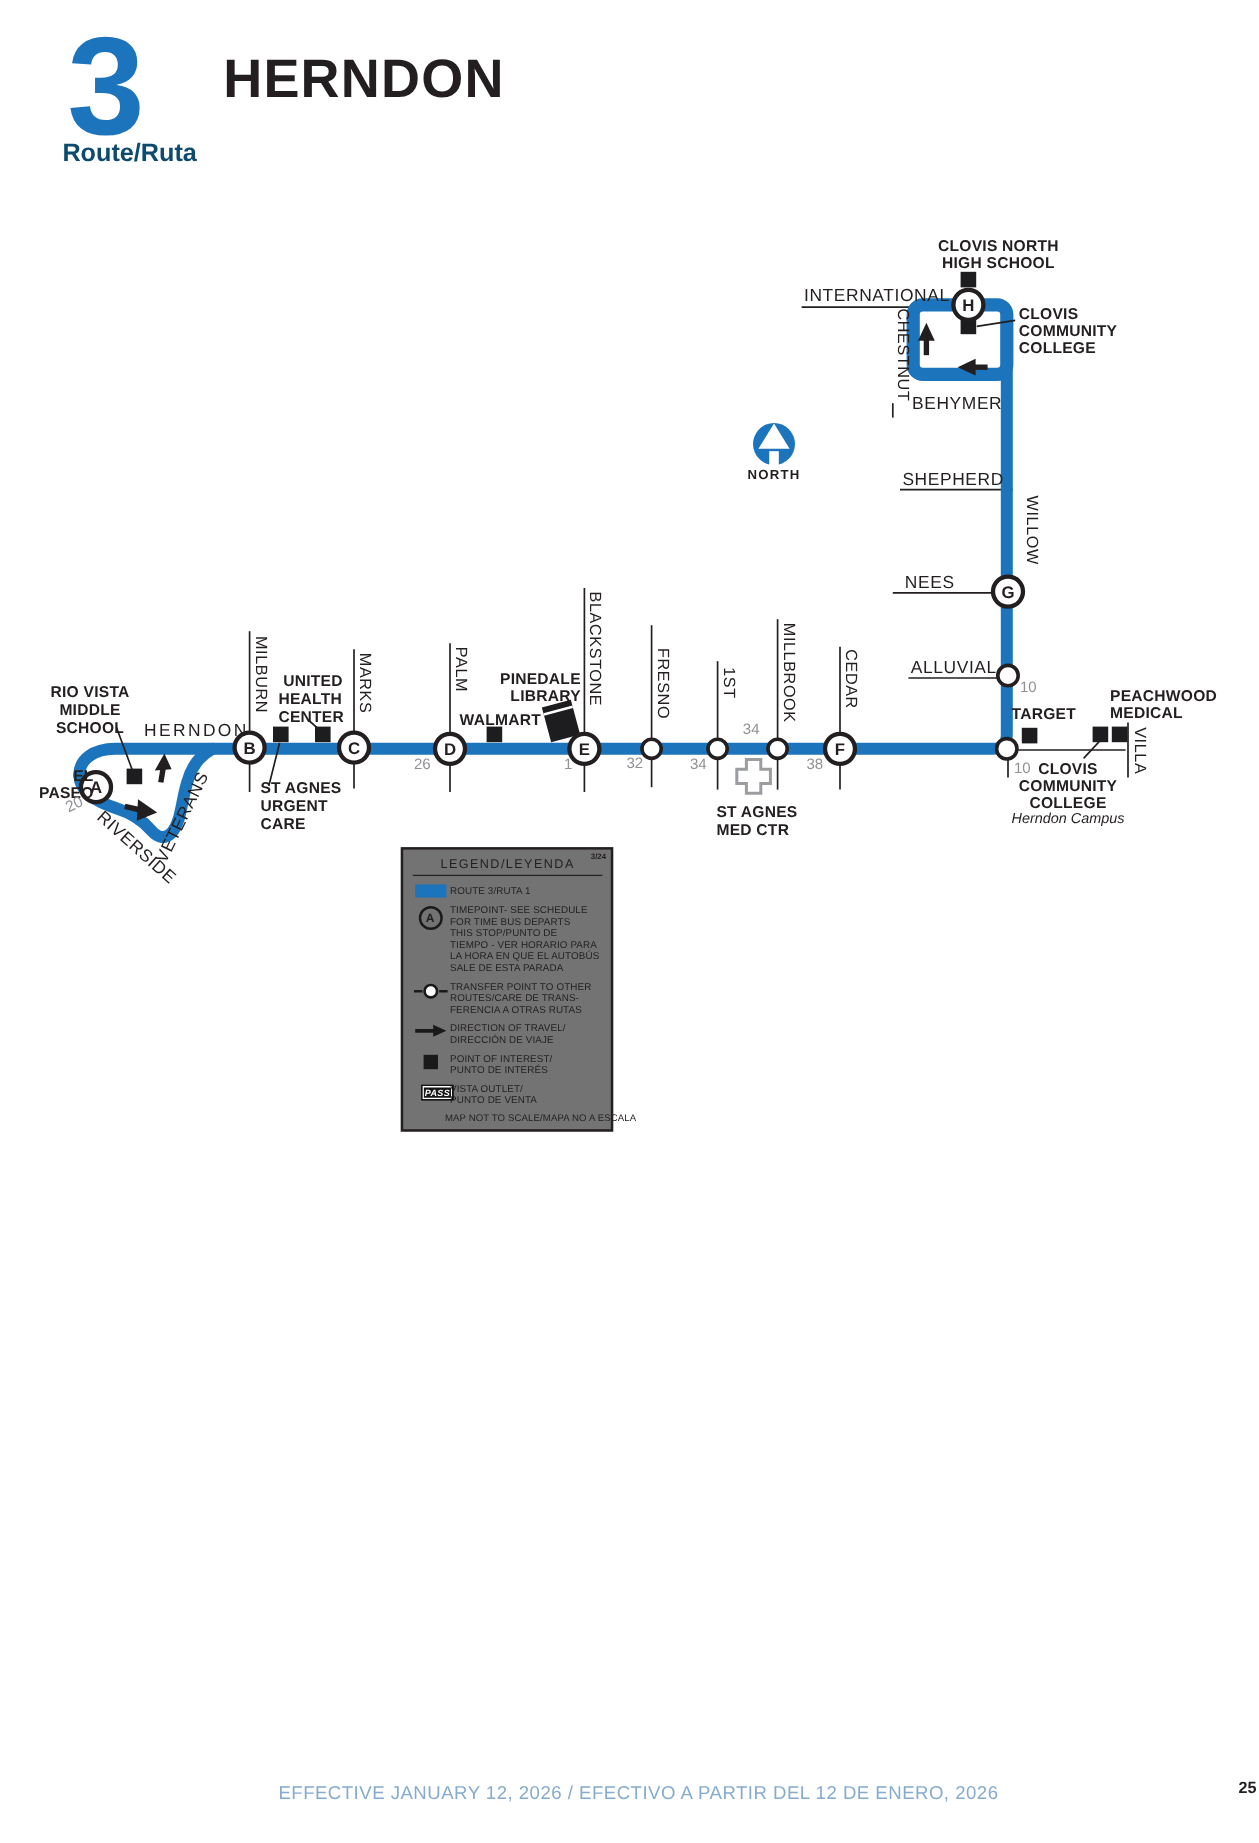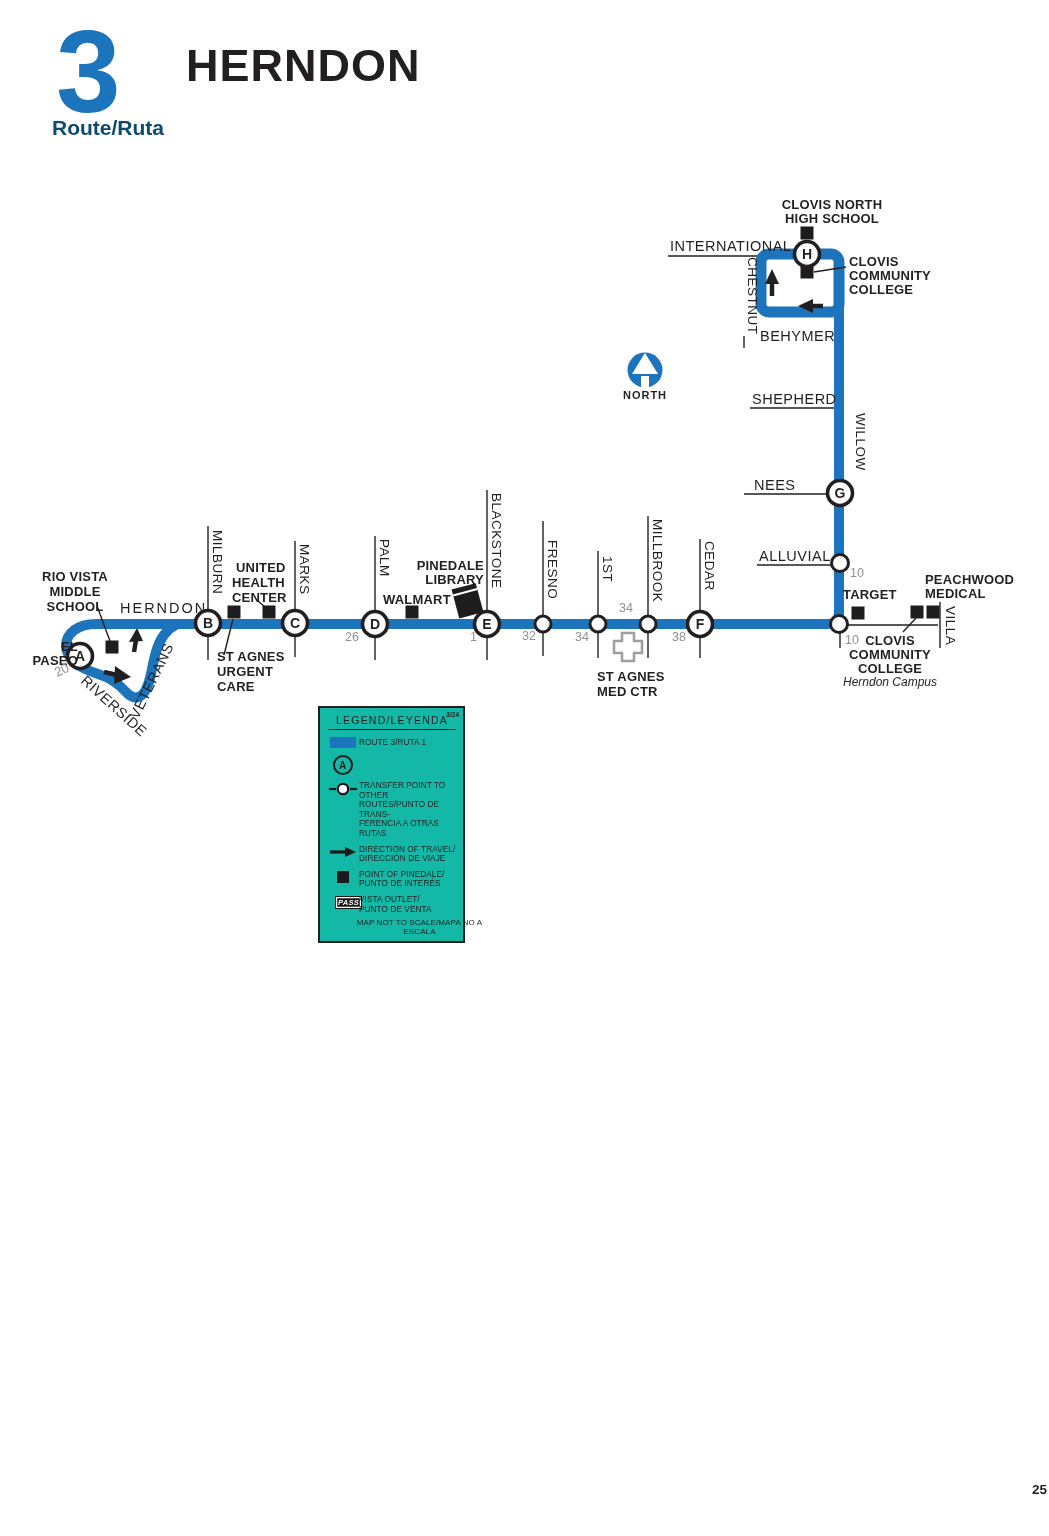--- a/index.html
+++ b/index.html
@@ -24,22 +24,22 @@
   .tp-circle{fill:#fff;stroke:#231F20;stroke-width:3.6;}
   .tp-letter{font-size:14px;font-weight:bold;fill:#231F20;text-anchor:middle;}
   .tr-circle{fill:#fff;stroke:#231F20;stroke-width:3;}
   .poi-square{fill:#1d1d1f;}
   .connector{stroke:#231F20;stroke-width:1.4;fill:none;}
   .num-label{font-size:12.5px;fill:#8F9194;}
   .arrow-shaft{stroke:#231F20;stroke-width:4.5;}
   .arrow-head{fill:#231F20;}
   
   .legend{
-    position:absolute;left:318px;top:706px;width:147px;height:237px;
-    border:2px solid #231F20;background:#14b8a6;box-sizing:border-box;padding:4px 5px 0 6px;
+    position:absolute;left:334px;top:706px;width:177px;height:237px;
+    border:2px solid #231F20;background:#737373;box-sizing:border-box;padding:4px 5px 0 6px;
   }
   .legend-title{font-size:10.5px;letter-spacing:1.2px;text-align:center;margin-top:2px;}
   .legend-corner{position:absolute;right:4px;top:3px;font-size:6.5px;font-weight:bold;}
   .legend-rule{border-bottom:1.6px solid #231F20;margin:3px 2px 6px 2px;}
   .leg-row{display:flex;align-items:flex-start;margin-bottom:6px;}
   .leg-icon{width:33px;flex:none;display:flex;justify-content:center;align-items:center;padding-top:1px;}
   .leg-text{font-size:8.2px;line-height:1.17;white-space:pre-line;letter-spacing:0.1px;}
   .leg-swatch{width:26px;height:11px;background:#1C75BC;}
   .leg-tp{width:20px;height:20px;border:2.6px solid #1a1a1a;border-radius:50%;box-sizing:border-box;
     display:flex;align-items:center;justify-content:center;font-size:10px;font-weight:bold;}
@@ -233,61 +233,68 @@
       <div class="leg-icon">
           <div class="leg-swatch"></div>
         </div>
       <div class="leg-text" style="padding-top:2px;">ROUTE 3/RUTA 1</div>
     </div>
 
     <div class="leg-row">
       <div class="leg-icon">
         <div class="leg-tp">A</div>
       </div>
+      <div class="leg-text">TIMEPOINT- SEE SCHEDULE
+FOR TIME BUS DEPARTS
+THIS STOP/PUNTO DE
+TIEMPO - VER HORARIO PARA
+LA HORA EN QUE EL AUTOBÚS
+SALE DE ESTA PARADA</div>
     </div>
 
     <div class="leg-row">
       <div class="leg-icon">
         <svg width="30" height="14" viewBox="0 0 30 14">
           <line x1="1" y1="7" x2="8" y2="7" stroke="#1a1a1a" stroke-width="2.2"></line>
           <circle cx="15" cy="7" r="5.2" fill="#fff" stroke="#1a1a1a" stroke-width="2.2"></circle>
           <line x1="22" y1="7" x2="29" y2="7" stroke="#1a1a1a" stroke-width="2.2"></line>
         </svg>
       </div>
       <div class="leg-text">TRANSFER POINT TO OTHER
-ROUTES/PUNTO DE TRANS-
+ROUTES/CARE DE TRANS-
 FERENCIA A OTRAS RUTAS</div>
     </div>
 
     <div class="leg-row">
       <div class="leg-icon">
         <svg width="30" height="12" viewBox="0 0 30 12">
           <line x1="2" y1="6" x2="18" y2="6" stroke="#1a1a1a" stroke-width="3.2"></line>
           <polygon points="17,1 28,6 17,11" fill="#1a1a1a"></polygon>
         </svg>
       </div>
       <div class="leg-text">DIRECTION OF TRAVEL/
 DIRECCIÓN DE VIAJE</div>
     </div>
 
     <div class="leg-row">
       <div class="leg-icon">
           <div class="leg-square"></div>
         </div>
-      <div class="leg-text">POINT OF PINEDALE/
+      <div class="leg-text">POINT OF INTEREST/
 PUNTO DE INTERÉS</div>
     </div>
 
     <div class="leg-row">
       <div class="leg-icon">
         <span class="leg-pass">PASS</span>
       </div>
       <div class="leg-text">VISTA OUTLET/
 PUNTO DE VENTA</div>
     </div>
 
     <div class="legend-note">MAP NOT TO SCALE/MAPA NO A ESCALA</div>
   </div>
 
 
+  <div class="footer-effective">EFFECTIVE JANUARY 12, 2026 / EFECTIVO A PARTIR DEL 12 DE ENERO, 2026</div>
   <div class="footer-page">25</div>
 
 </div>
 
 </body></html>

